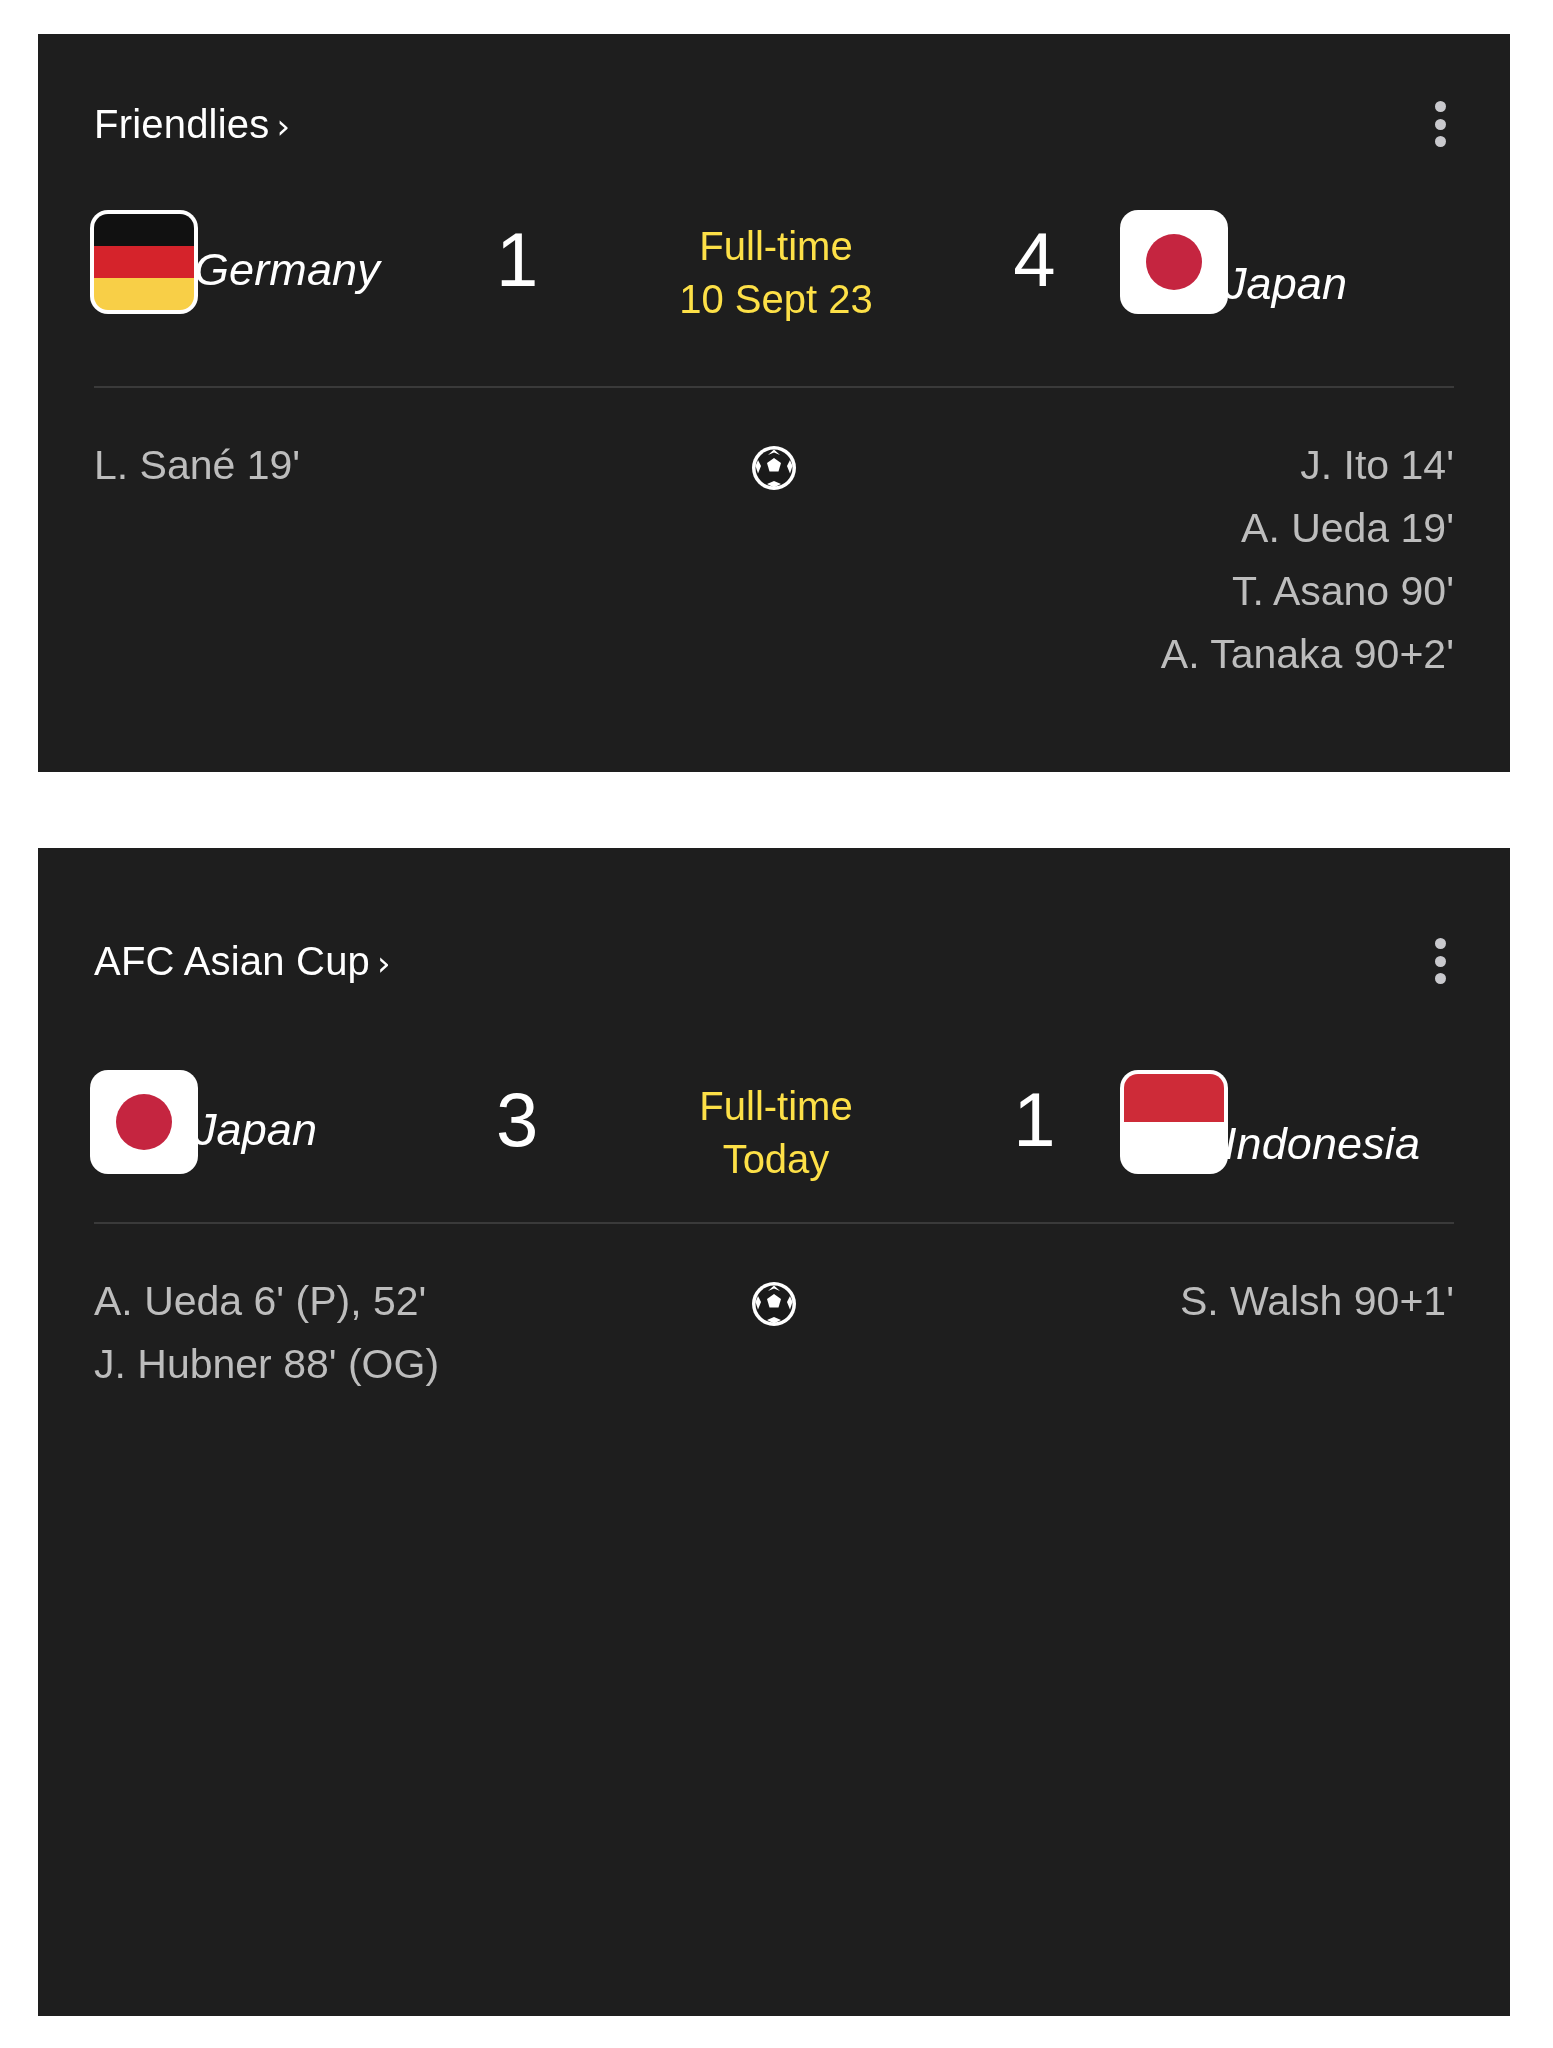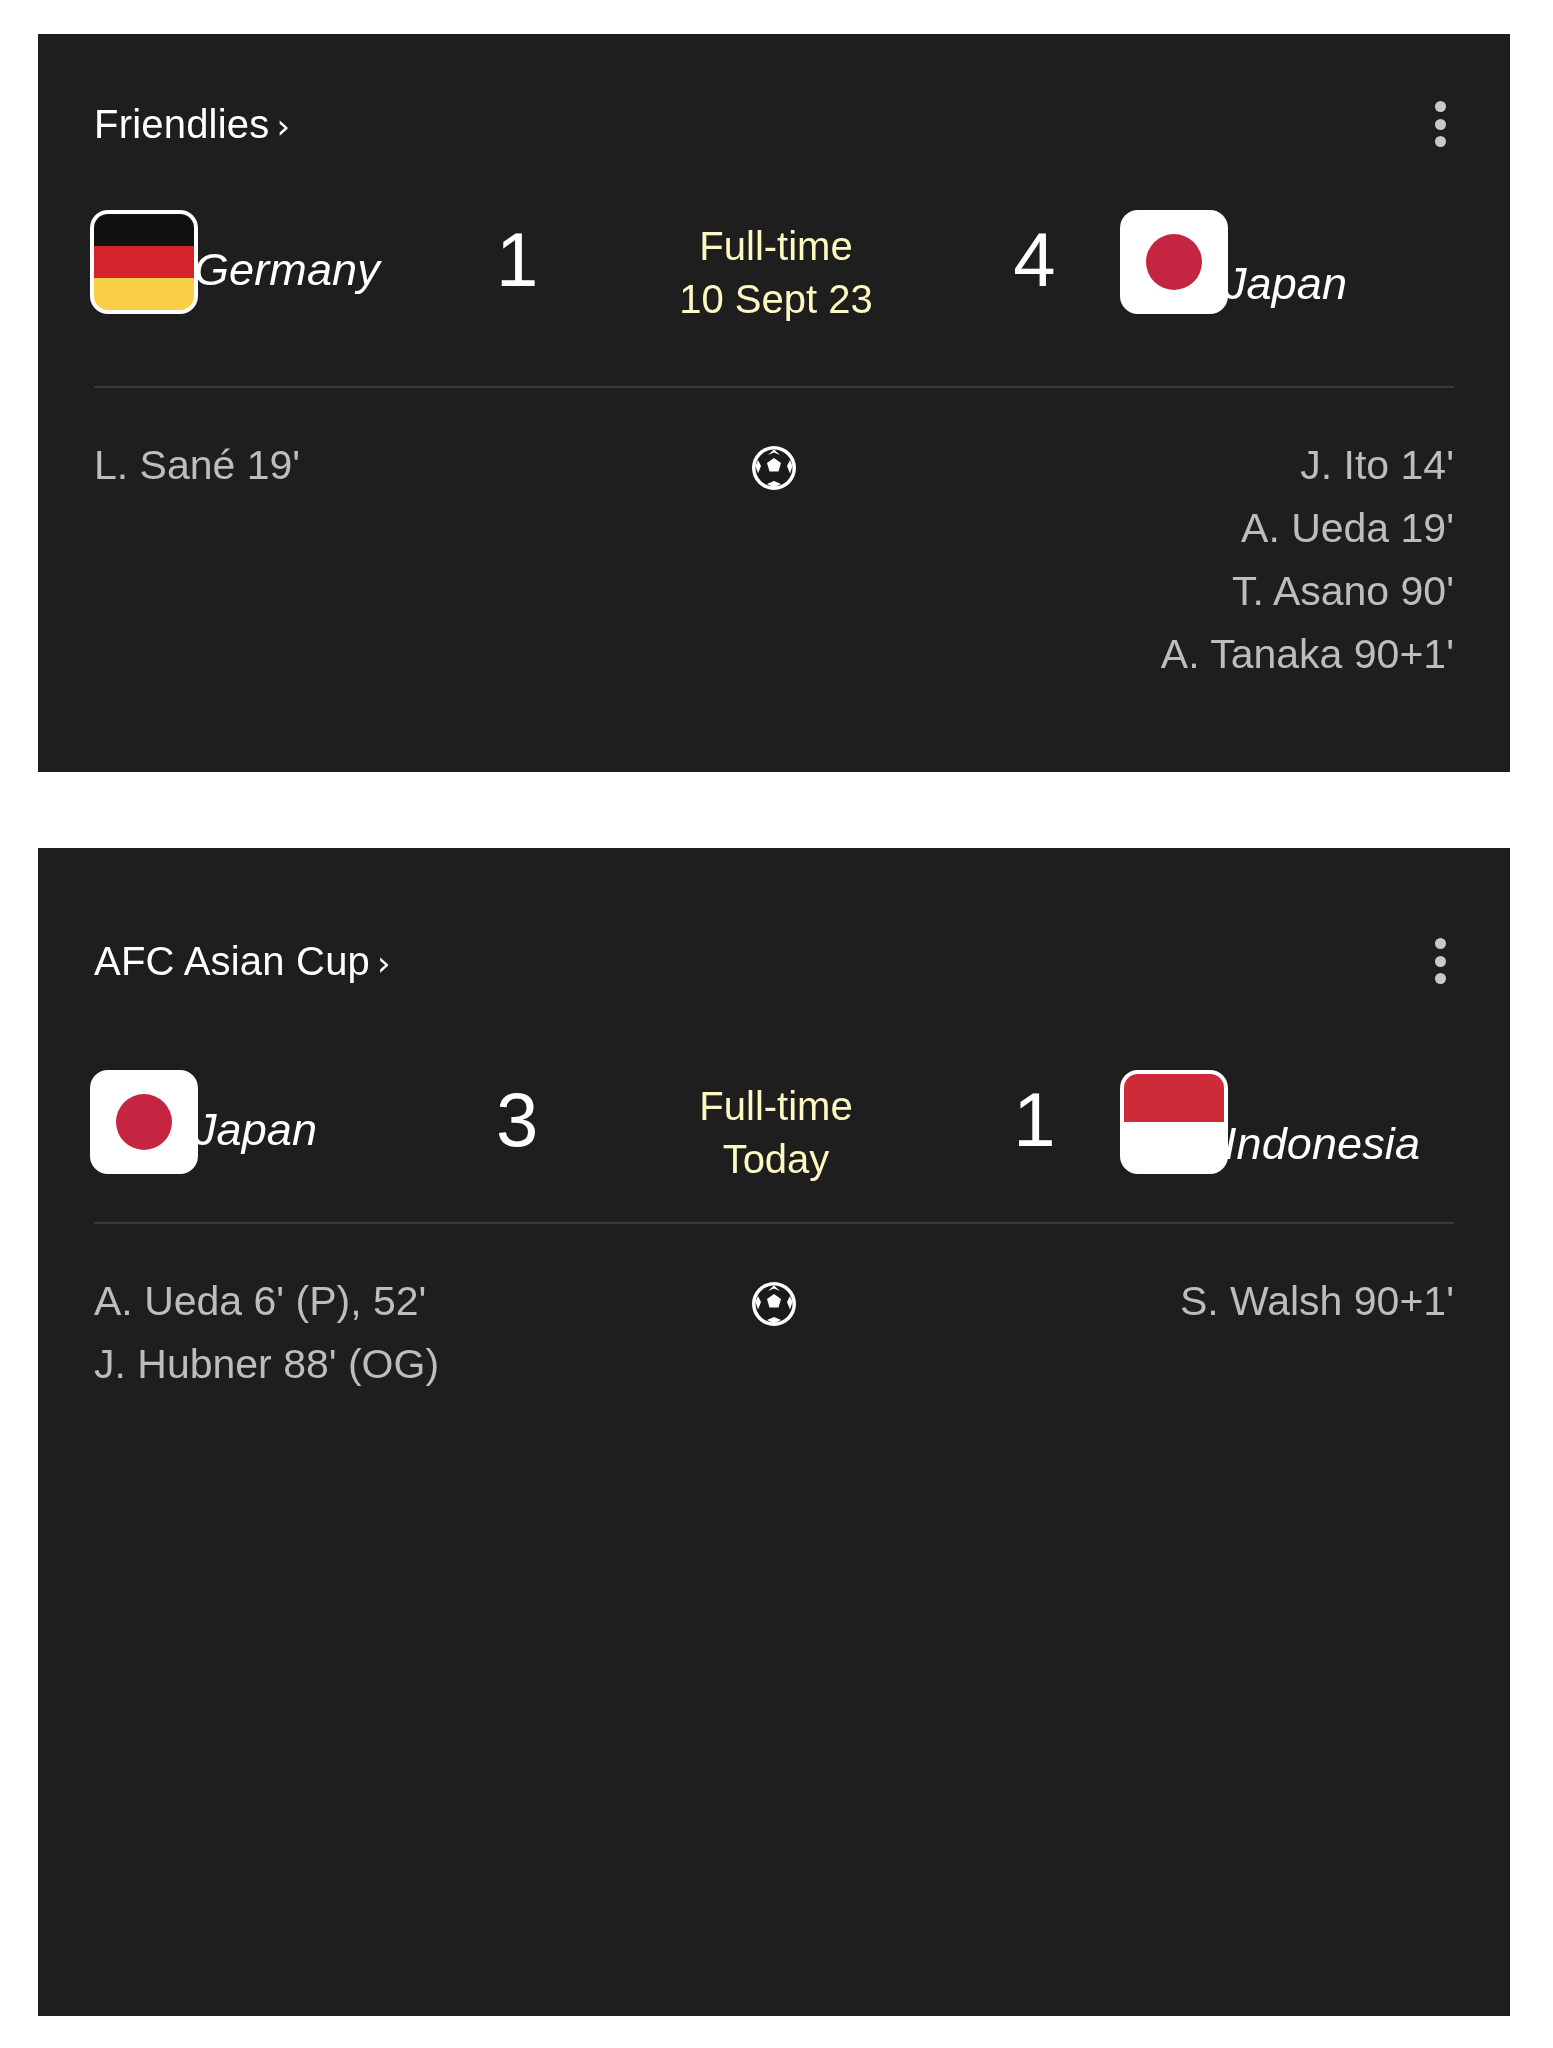--- a/index.html
+++ b/index.html
@@ -147,21 +147,21 @@
   .score-right { margin-right: 68px; }
 
   .mid-col {
     flex: 1;
     display: flex;
     flex-direction: column;
     align-items: center;
     padding-top: 6px;
   }
   .status-line {
-    color: #fef9c3;
+    color: #fde047;
     font-size: 40px;
     line-height: 53px;
     text-align: center;
     white-space: nowrap;
   }
   .stage-line {
     color: #b0b0b0;
     font-size: 35px;
     text-align: center;
     white-space: nowrap;
@@ -275,21 +275,21 @@
           <path d="M24 5.5 L30 11 L24 8.5 L18 11 Z" fill="#ffffff"></path>
           <path d="M42.5 22 L40 29.5 L37 22 L40 16 Z" fill="#ffffff"></path>
           <path d="M5.5 22 L8 16 L11 22 L8 29.5 Z" fill="#ffffff"></path>
           <path d="M17 40 L24 37 L31 40 L24 43.5 Z" fill="#ffffff"></path>
         </svg>
       </div>
       <div class="scorer-col right">
         <div>J. Ito 14'</div>
         <div>A. Ueda 19'</div>
         <div>T. Asano 90'</div>
-        <div>A. Tanaka 90+1'</div>
+        <div>A. Tanaka 90+2'</div>
       </div>
     </div>
 
   </div>
 
   <div class="card" id="card-afc">
 
     <div class="card-head">
       <div class="comp-link">
         <span>AFC Asian Cup</span>

